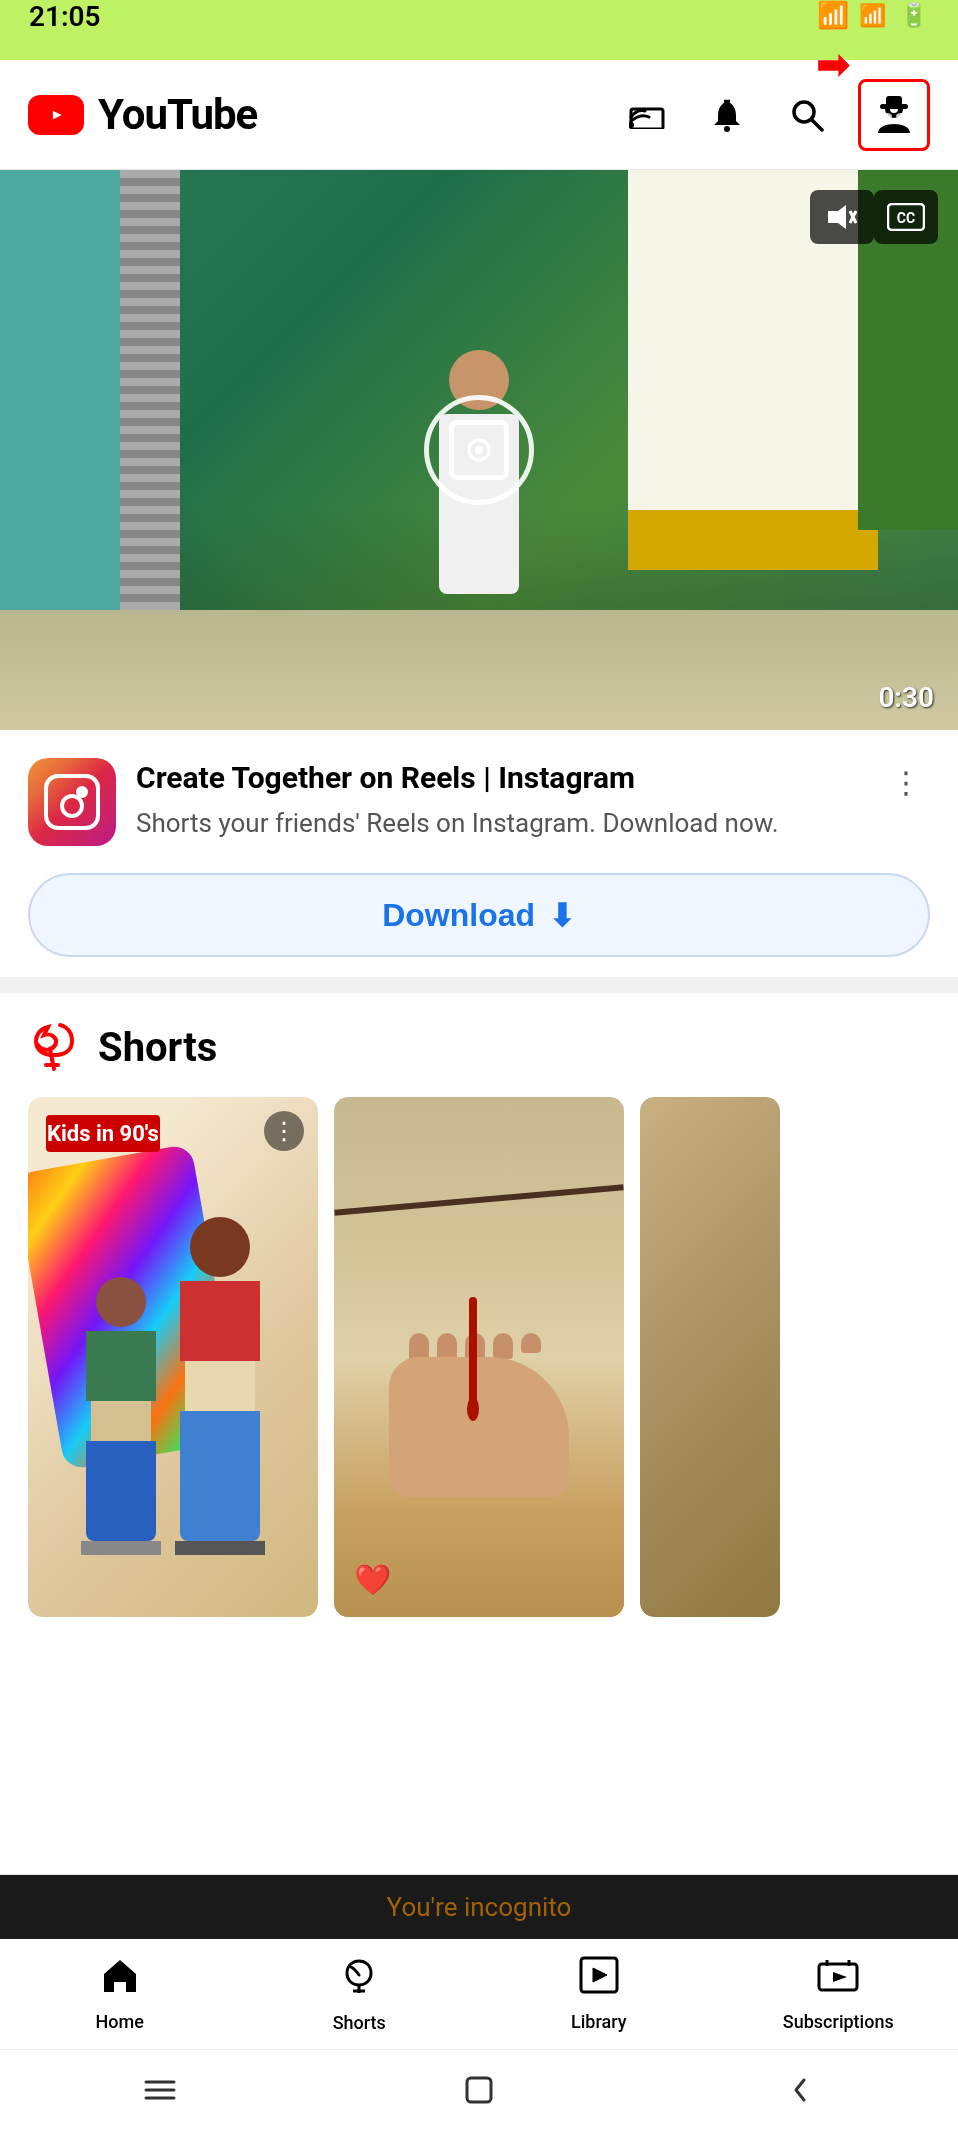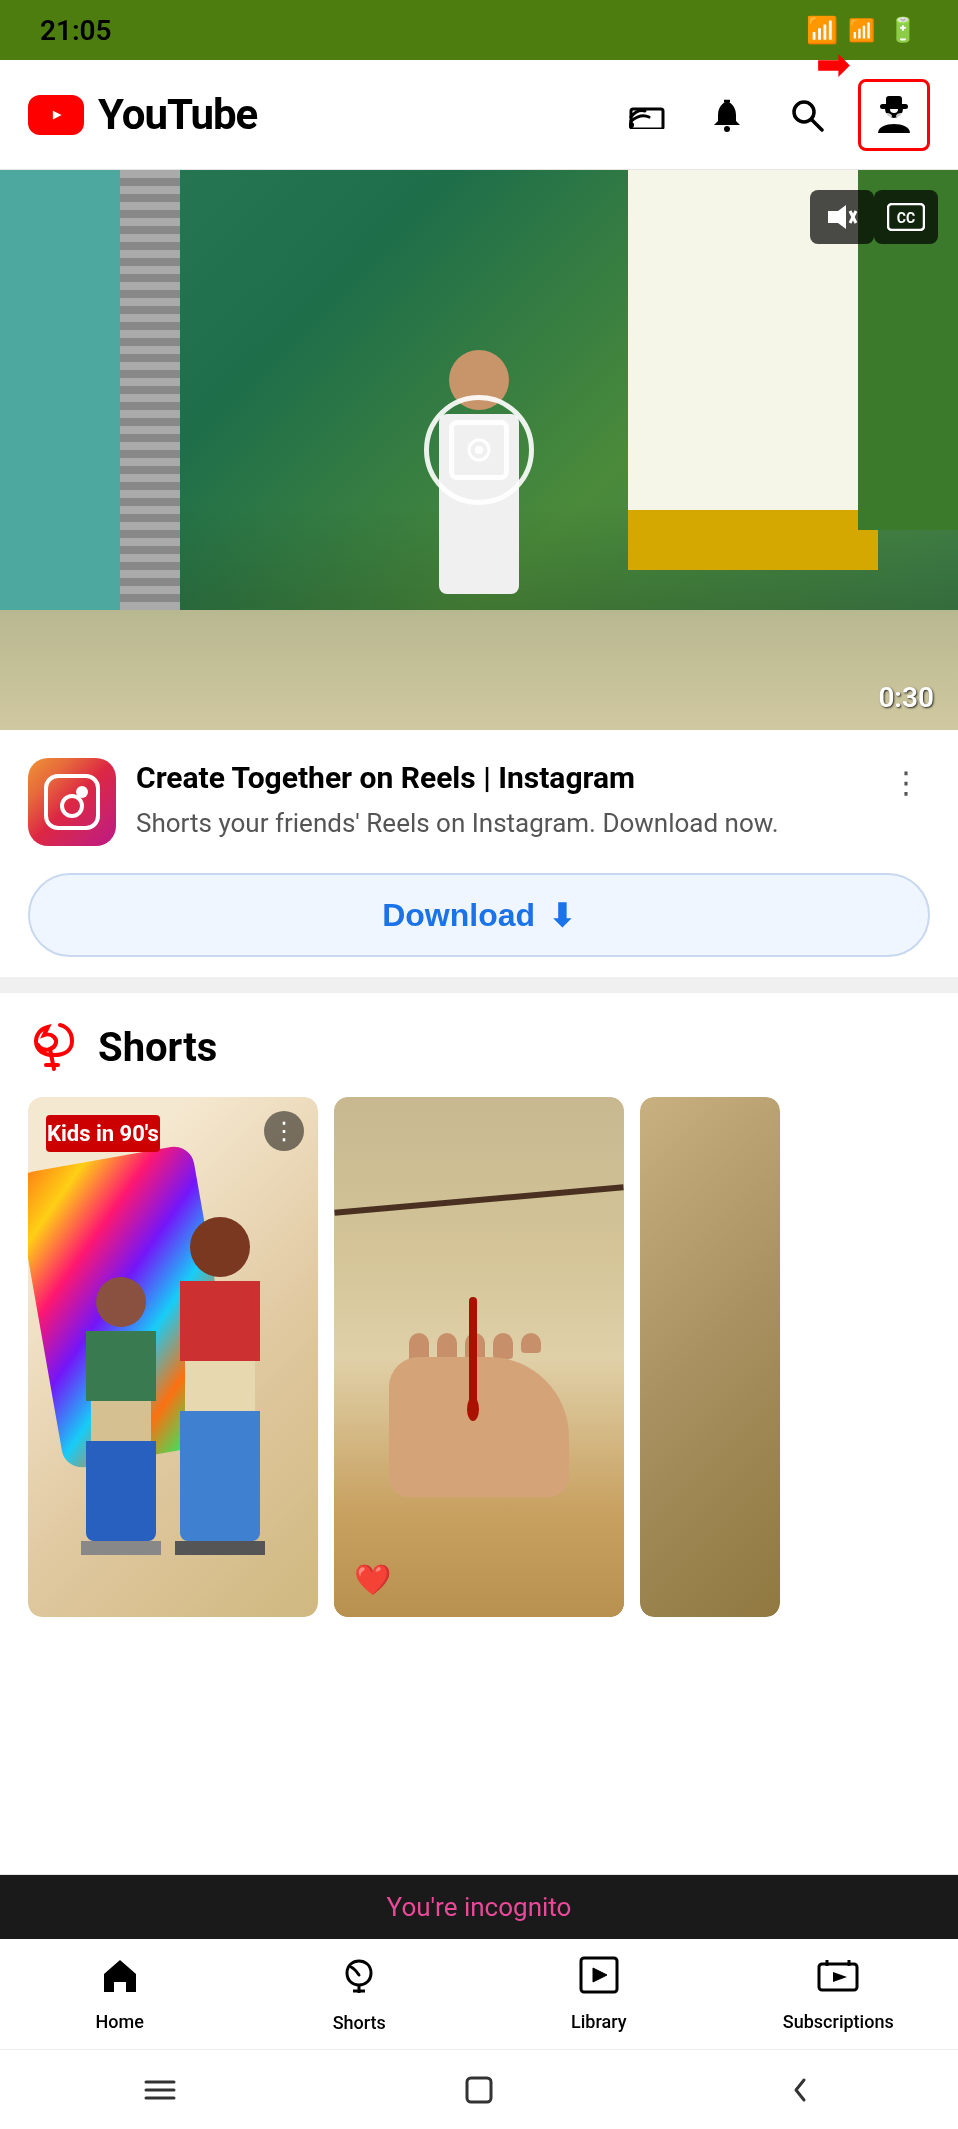--- a/index.html
+++ b/index.html
@@ -9,25 +9,25 @@
       min-height: 2129px;
       font-family: 'Roboto', Arial, sans-serif;
       background: #fff;
       overflow-x: hidden;
     }
 
     
     .status-bar {
       width: 100%;
       height: 60px;
-      background: #4d7c0f;
-      display: flex;
-      align-items: center;
+      background: #bef264;
+      display: flex;
+      align-items: flex-start;
       justify-content: space-between;
-      padding: 0 40px;
+      padding: 0 29px;
     }
     .status-time {
       font-size: 28px;
       font-weight: 600;
       color: #000;
     }
     .status-icons {
       display: flex;
       align-items: center;
       gap: 10px;
@@ -583,21 +583,21 @@
       background: #fff;
       border-top: 1px solid #e5e5e5;
     }
     .incognito-banner {
       width: 100%;
       height: 64px;
       background: #1a1a1a;
       display: flex;
       align-items: center;
       justify-content: center;
-      color: #ec4899;
+      color: #a16207;
       font-size: 26px;
     }
     .nav-bar {
       display: flex;
       width: 100%;
       height: 110px;
       align-items: center;
       justify-content: space-around;
     }
     .nav-item {

